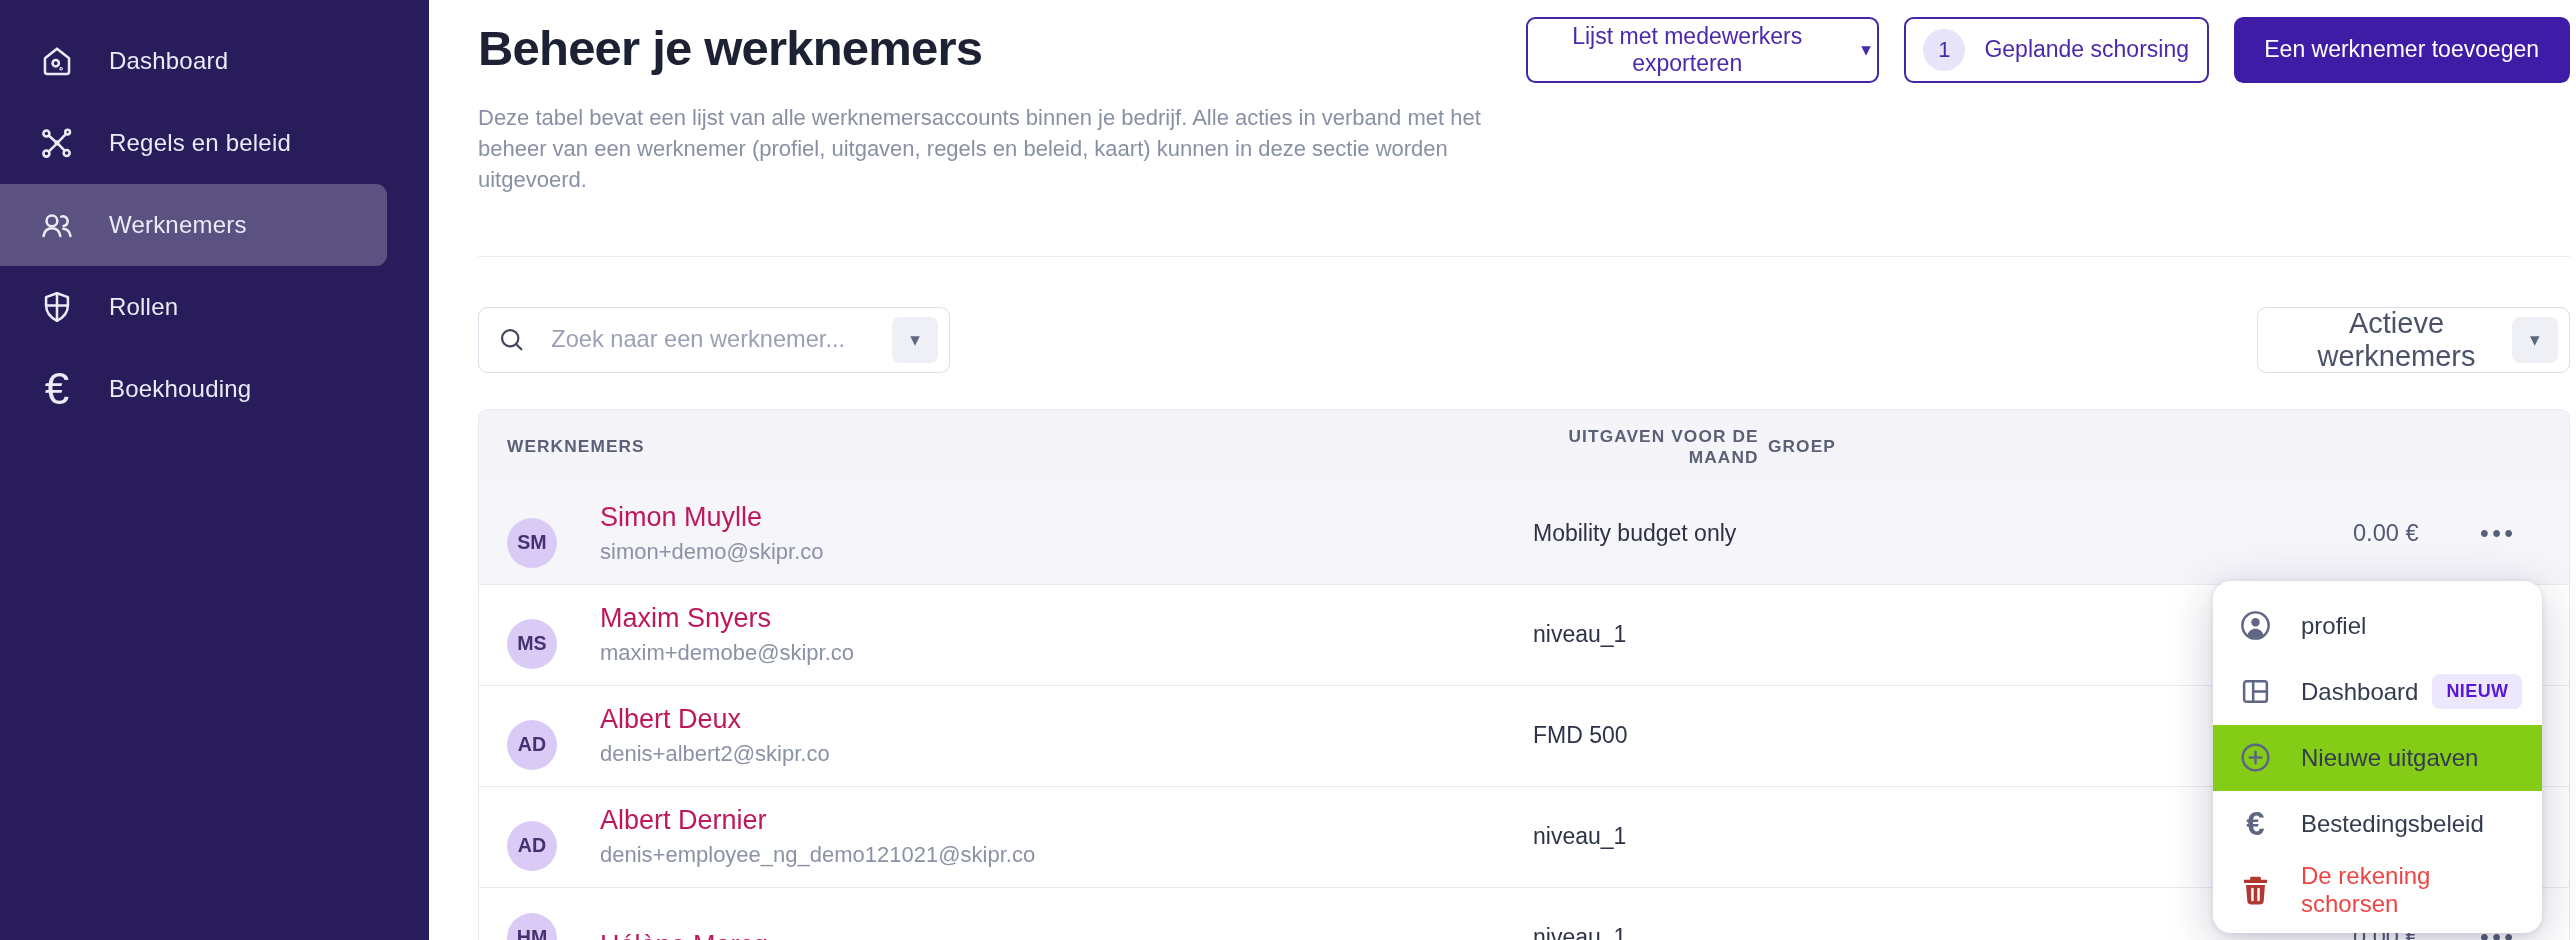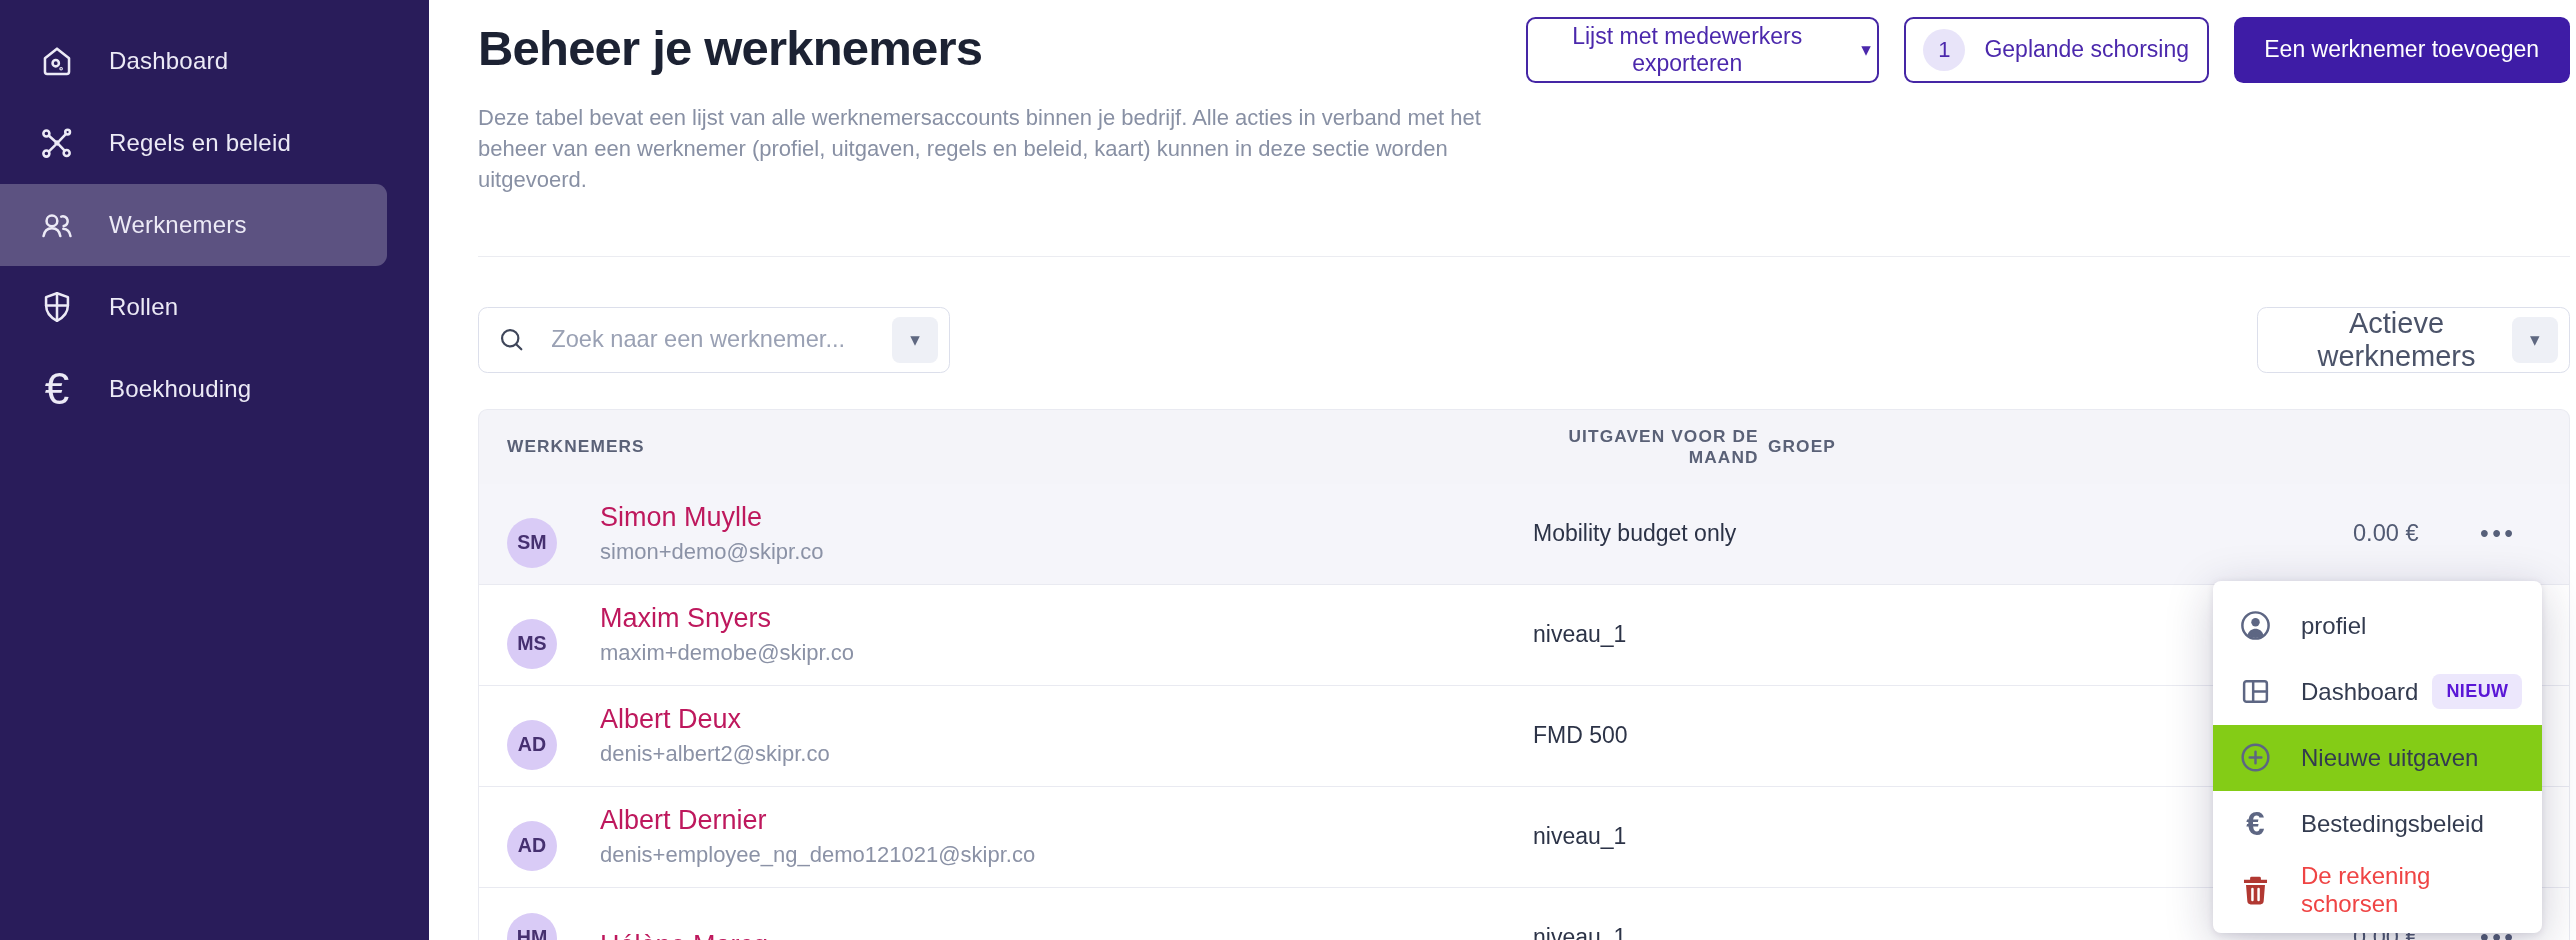--- a/index.html
+++ b/index.html
@@ -70,21 +70,21 @@
   .avatar{width:50px;height:50px;border-radius:50%;background:#d9cbf6;color:#463070;
     display:flex;align-items:center;justify-content:center;font-size:19.6px;font-weight:600;flex:0 0 50px;}
   .names{margin-left:31px;display:flex;flex-direction:column;}
   .emp-name{font-size:27px;font-weight:400;color:#be185d;line-height:35px;}
   .emp-email{font-size:22px;color:#8b92a6;line-height:33px;}
   .group-text{font-size:23px;color:#2c3347;}
   .exp-text{font-size:23.6px;color:#525b74;}
   .dots-btn{background:none;border:none;cursor:pointer;color:#57607a;font-size:23.6px;
     letter-spacing:3.9px;font-weight:700;line-height:23.6px;padding:7.9px;}
   
-  .ctx-menu{position:absolute;left:2213px;top:581px;width:329px;border-radius:8px;background:#fff;
+  .ctx-menu{position:absolute;left:2213px;top:581px;width:329px;border-radius:18px;background:#fff;
     box-shadow:0 11px 47px rgba(28,24,68,.22), 0 1.6px 7.9px rgba(28,24,68,.10);
     padding:11.8px 0 10.2px 0;z-index:30;}
   .ctx-item{height:66px;display:flex;align-items:center;cursor:pointer;padding:0 20.4px 0 25px;}
   .ctx-item.hover{background:#84cc16;text-align:right;}
   .ctx-icon{width:35px;height:35px;display:flex;align-items:center;justify-content:center;flex:0 0 35px;}
   .ctx-icon svg{width:35px;height:35px;stroke:#5d6683;fill:none;stroke-width:1.7;
     stroke-linecap:round;stroke-linejoin:round;}
   .ctx-icon svg .fillslate{fill:#5d6683;stroke:none;}
   .ctx-icon svg.trash{stroke:none;}
   .ctx-euro{font-size:33px;font-weight:700;color:#5d6683;}

